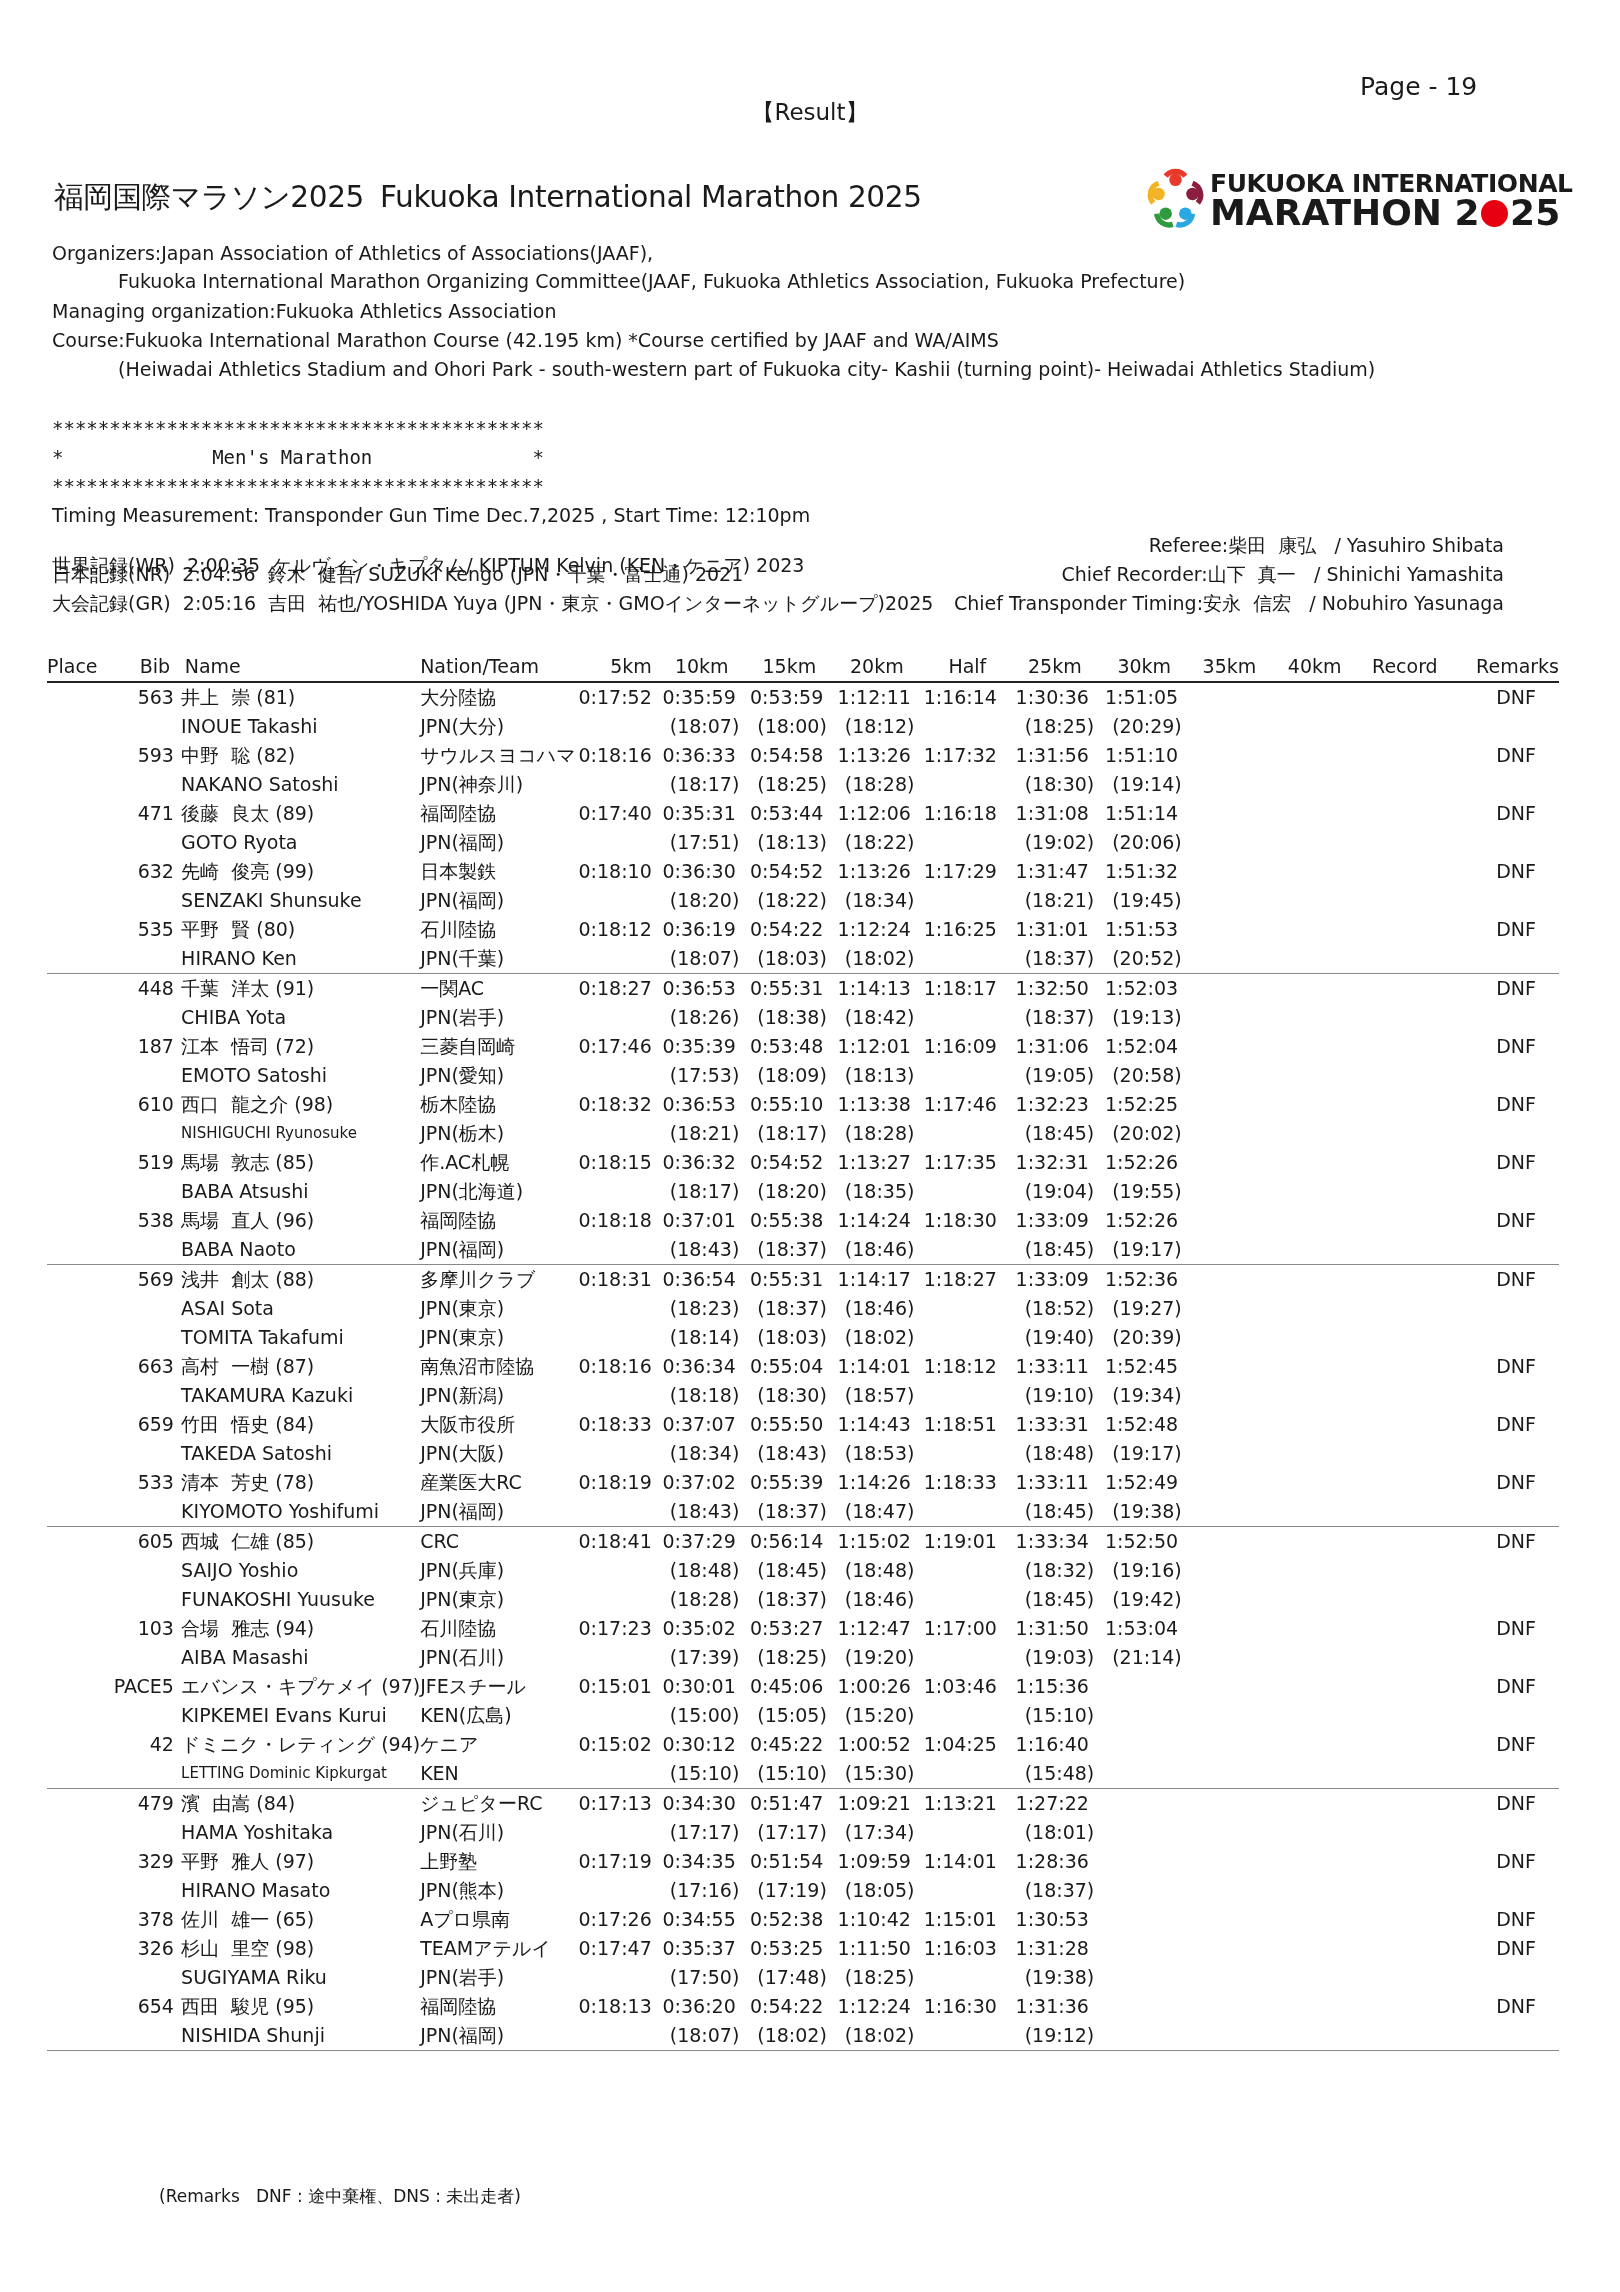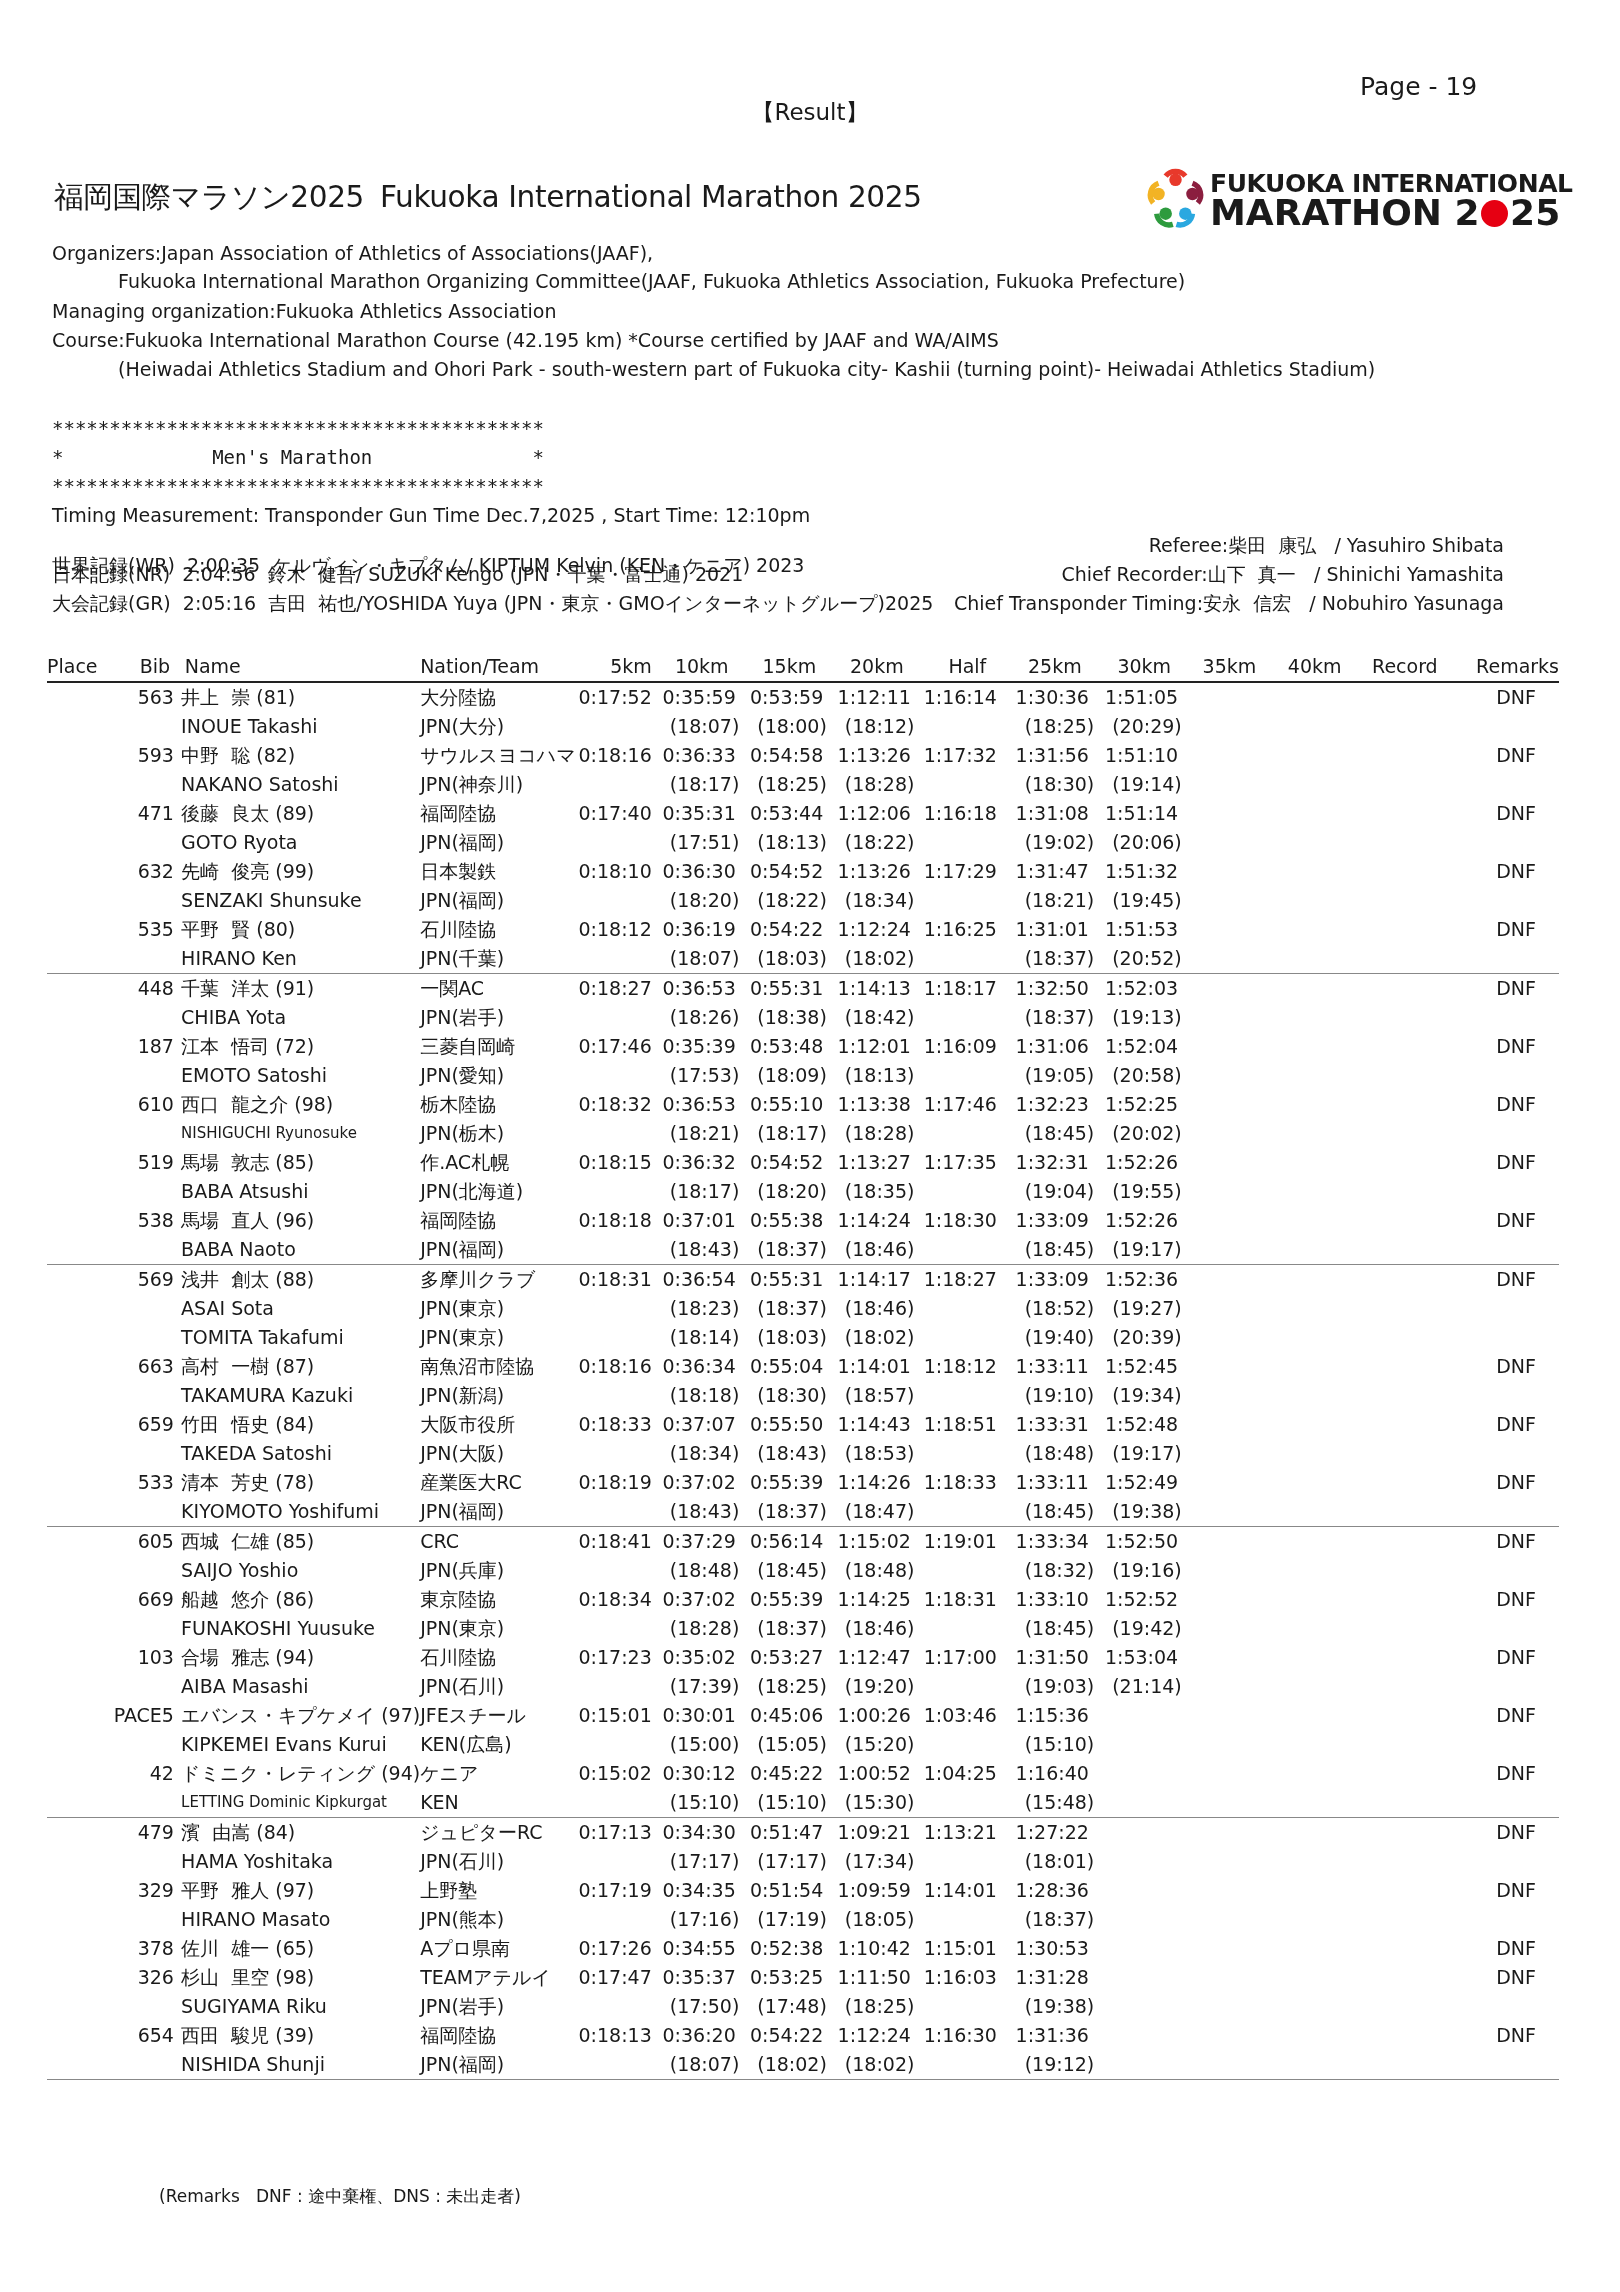--- a/index.html
+++ b/index.html
@@ -634,37 +634,20 @@
         <td class="r"></td>
         <td class="r">(18:32)</td>
         <td class="r">(19:16)</td>
         <td class="r"></td>
         <td class="r"></td>
         <td class="r"></td>
         <td class="r"></td>
       </tr>
       <tr>
         <td></td>
-        <td class="r" style="padding-right:5.4px">669</td>
-        <td style="white-space:pre;padding-left:1.8px">船越  悠介 (86)</td>
-        <td>東京陸協</td>
-        <td class="r">0:18:34</td>
-        <td class="r" style="padding-right:3.6px">0:37:02</td>
-        <td class="r" style="padding-right:3.6px">0:55:39</td>
-        <td class="r" style="padding-right:3.6px">1:14:25</td>
-        <td class="r" style="padding-right:5.4px">1:18:31</td>
-        <td class="r" style="padding-right:5.4px">1:33:10</td>
-        <td class="r" style="padding-right:3.6px">1:52:52</td>
-        <td class="r"></td>
-        <td class="r"></td>
-        <td class="r"></td>
-        <td class="r" style="padding-right:23px">DNF</td>
-      </tr>
-      <tr>
-        <td></td>
         <td></td>
         <td style="padding-left:1.8px">FUNAKOSHI Yuusuke</td>
         <td>JPN(東京)</td>
         <td class="r"></td>
         <td class="r">(18:28)</td>
         <td class="r">(18:37)</td>
         <td class="r">(18:46)</td>
         <td class="r"></td>
         <td class="r">(18:45)</td>
         <td class="r">(19:42)</td>
@@ -890,21 +873,21 @@
         <td class="r">(19:38)</td>
         <td class="r"></td>
         <td class="r"></td>
         <td class="r"></td>
         <td class="r"></td>
         <td class="r"></td>
       </tr>
       <tr>
         <td></td>
         <td class="r" style="padding-right:5.4px">654</td>
-        <td style="white-space:pre;padding-left:1.8px">西田  駿児 (39)</td>
+        <td style="white-space:pre;padding-left:1.8px">西田  駿児 (95)</td>
         <td>福岡陸協</td>
         <td class="r">0:18:13</td>
         <td class="r" style="padding-right:3.6px">0:36:20</td>
         <td class="r" style="padding-right:3.6px">0:54:22</td>
         <td class="r" style="padding-right:3.6px">1:12:24</td>
         <td class="r" style="padding-right:5.4px">1:16:30</td>
         <td class="r" style="padding-right:5.4px">1:31:36</td>
         <td class="r" style="padding-right:3.6px"></td>
         <td class="r"></td>
         <td class="r"></td>

